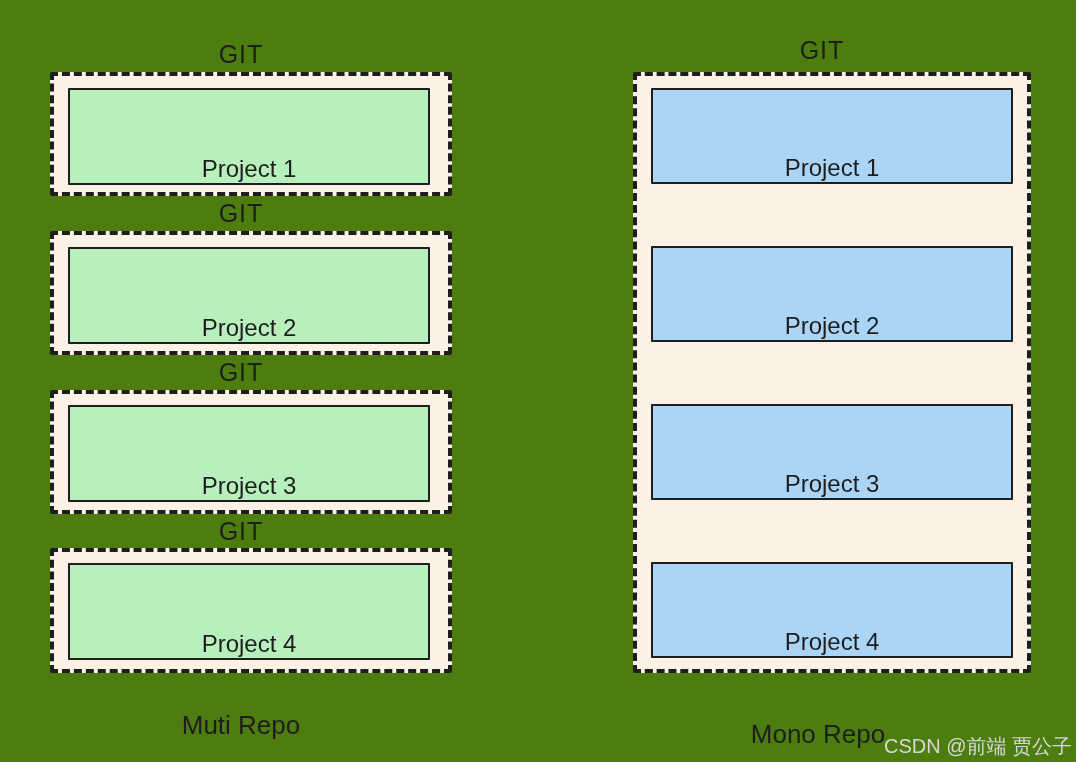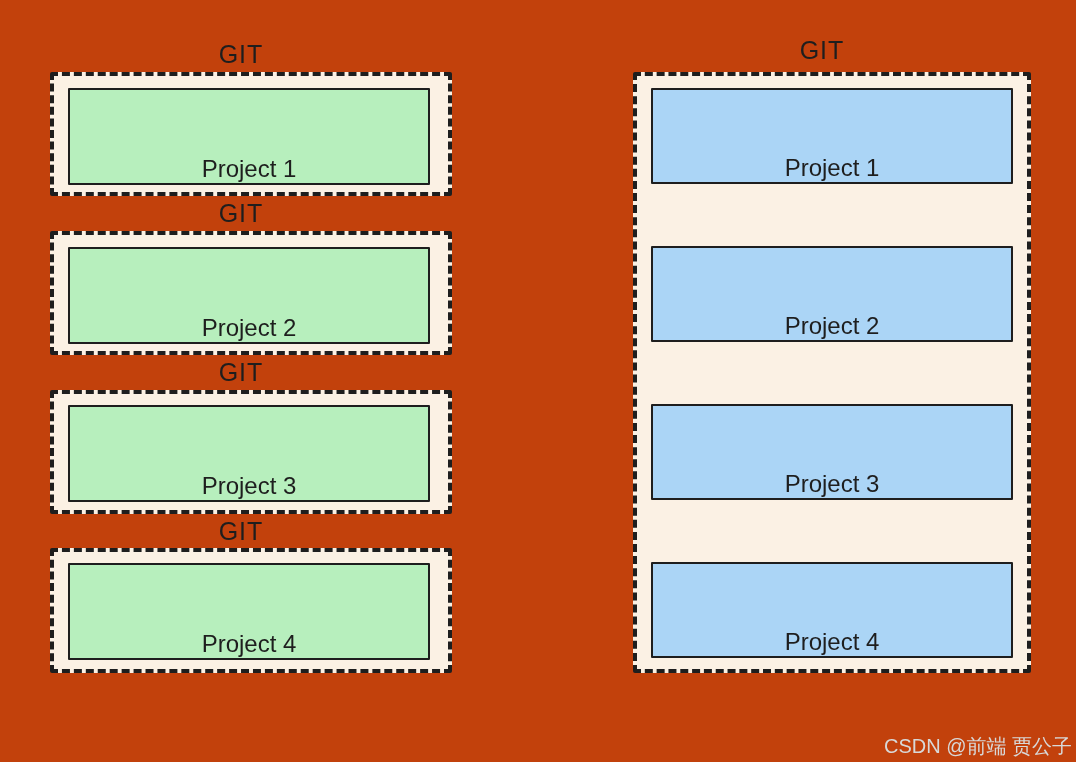--- a/index.html
+++ b/index.html
@@ -4,21 +4,21 @@
 <style>
   html, body { margin: 0; padding: 0; }
   body {
     font-family: "Liberation Sans", "DejaVu Sans", sans-serif;
     background: #ffffff;
   }
   .canvas {
     position: relative;
     width: 1076px;
     height: 762px;
-    background: #c2410c;
+    background: #4d7c0f;
     color: #1e1e1e;
     overflow: hidden;
   }
   .git-label {
     position: absolute;
     font-size: 25px;
     line-height: 28px;
     text-align: center;
     color: #1e1e1e;
     letter-spacing: 1px;
@@ -106,32 +106,34 @@
   <div class="project-box project-green l-proj-3">
     <span>Project 3</span>
   </div>
 
   <div class="git-label l-git-4">GIT</div>
   <div class="dashed-box l-box-4"></div>
   <div class="project-box project-green l-proj-4">
     <span>Project 4</span>
   </div>
 
+  <div class="caption l-caption">Muti Repo</div>
 
   <div class="git-label r-git">GIT</div>
   <div class="dashed-box r-box"></div>
   <div class="project-box project-blue r-proj-1">
     <span>Project 1</span>
   </div>
   <div class="project-box project-blue r-proj-2">
     <span>Project 2</span>
   </div>
   <div class="project-box project-blue r-proj-3">
     <span>Project 3</span>
   </div>
   <div class="project-box project-blue r-proj-4">
     <span>Project 4</span>
   </div>
 
+  <div class="caption r-caption">Mono Repo</div>
 
   <div class="watermark">CSDN @前端 贾公子</div>
 
 </div>
 
 </body></html>

